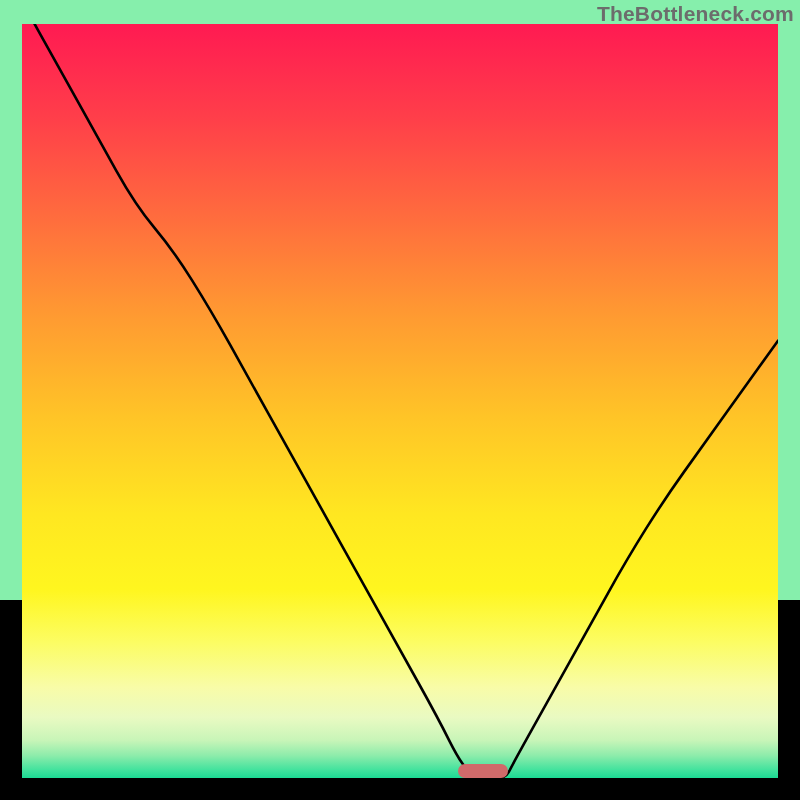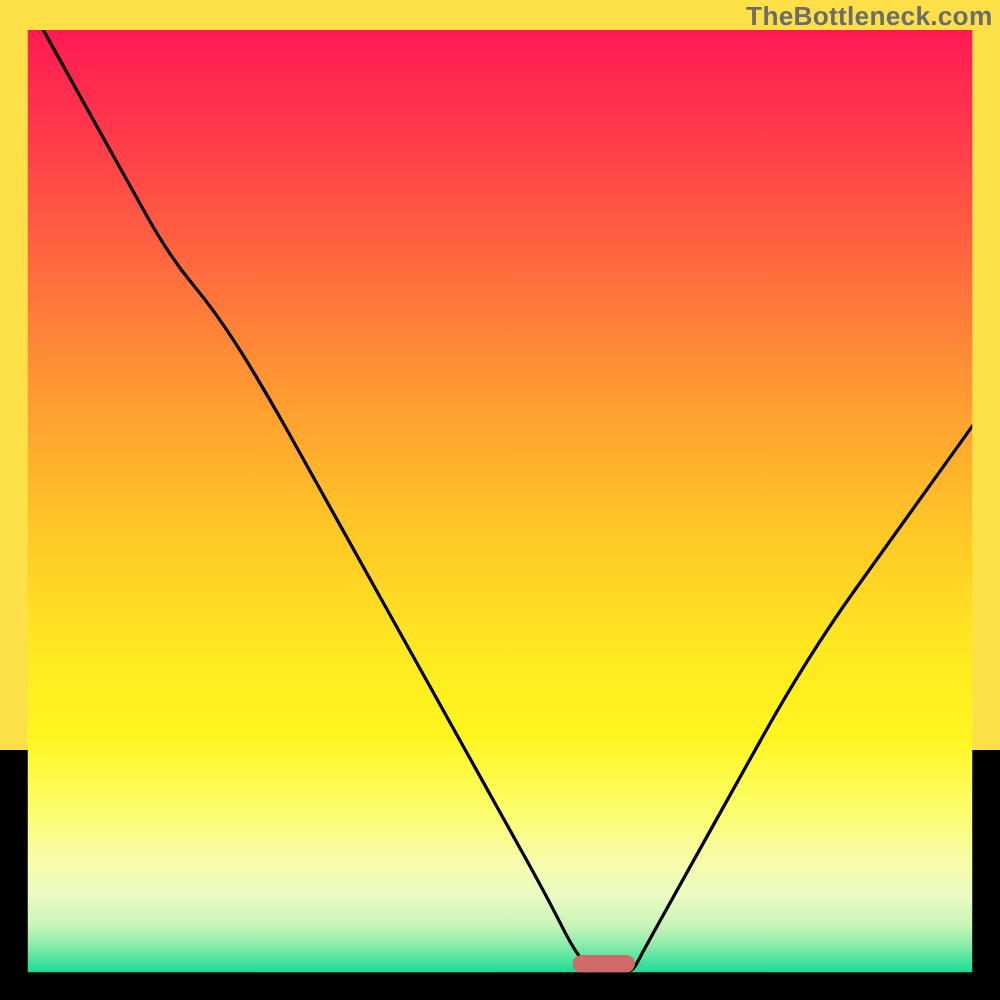--- a/index.html
+++ b/index.html
@@ -8,21 +8,21 @@
     width: 800px;
     height: 800px;
     overflow: hidden;
     background: #000;
     font-family: Arial, Helvetica, sans-serif;
   }
   .frame {
     position: relative;
     width: 800px;
     height: 600px;
-    background: #fde047;
+    background: #86efac;
   }
   .watermark {
     position: absolute;
     top: 2px;
     right: 6px;
     color: #6c6c6c;
     font-size: 21px;
     font-weight: 600;
     letter-spacing: 0.2px;
     z-index: 5;

